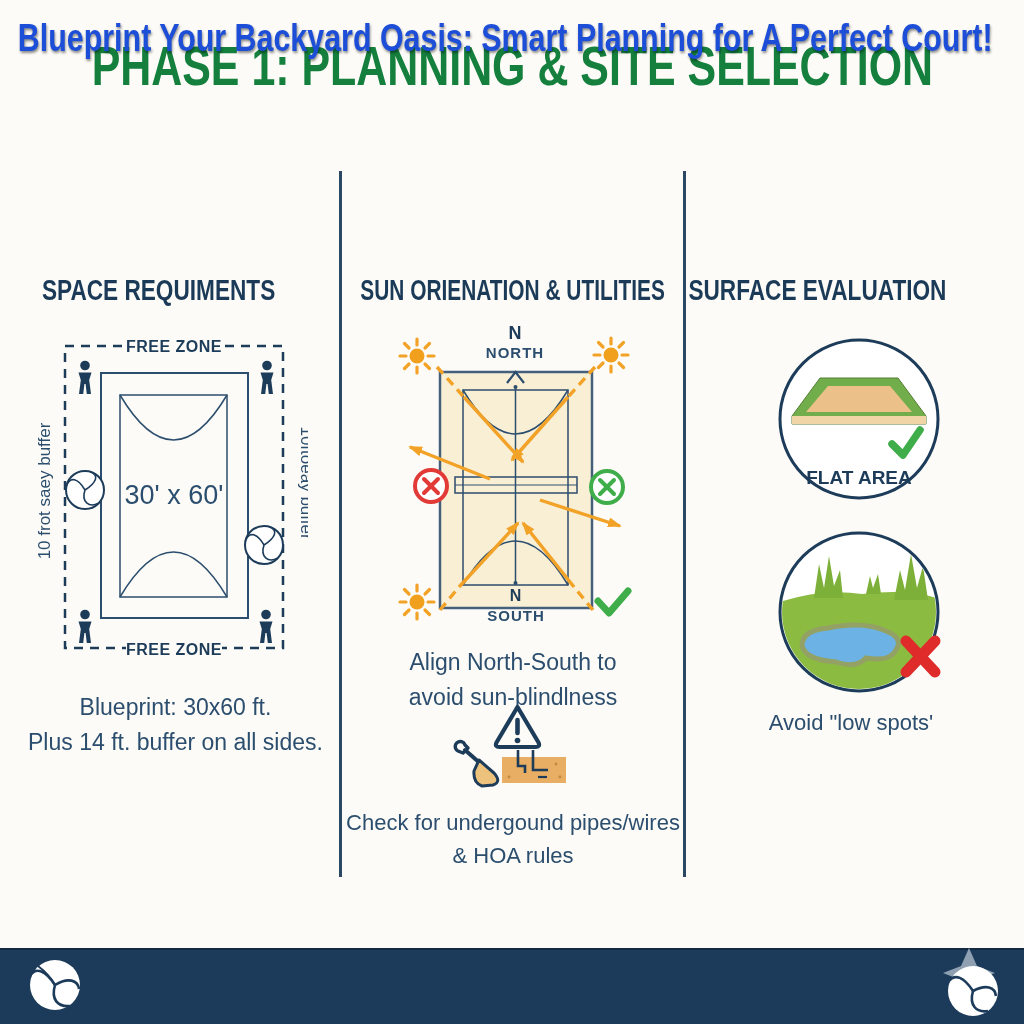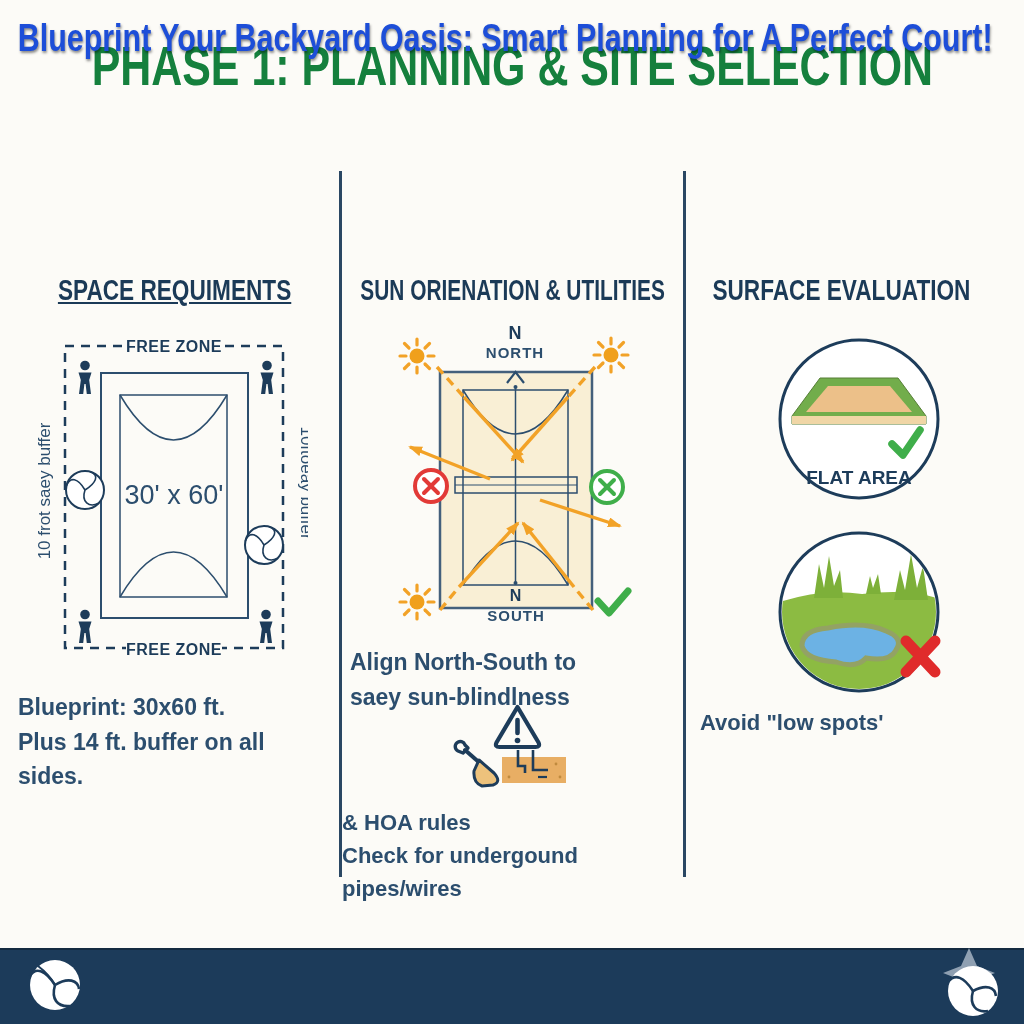--- a/index.html
+++ b/index.html
@@ -5,22 +5,22 @@
   html,body{margin:0;padding:0;}
   .page{position:relative;width:1024px;height:1024px;background:#fcfbf7;overflow:hidden;
         font-family:"Liberation Sans",sans-serif;color:#1d3c5a;}
   .center-flex{display:flex;justify-content:center;align-items:center;}
   .condensed{display:inline-block;transform:scaleX(0.78);transform-origin:center;white-space:nowrap;}
   .page-title{position:absolute;top:34px;left:0;width:1024px;height:64px;
               font-size:55px;font-weight:bold;color:#15803d;letter-spacing:0px;}
   .divider{position:absolute;top:171px;width:3px;height:706px;background:#2a4763;}
   .div-left{left:339px;} .div-right{left:683px;}
   .col-header{position:absolute;top:272px;height:36px;font-size:29px;font-weight:bold;color:#1b3a57;}
-  .hdr-space{left:20px;width:310px;text-decoration:underline;} .hdr-sun{left:348px;width:330px;} .hdr-surface{left:686px;width:310px;align-items:center;}
-  .caption{position:absolute;text-align:left;font-size:23px;line-height:1.5;color:#2c4e6e;font-weight:bold;}
+  .hdr-space{left:4px;width:310px;} .hdr-sun{left:348px;width:330px;} .hdr-surface{left:662px;width:310px;align-items:center;}
+  .caption{position:absolute;text-align:center;font-size:23px;line-height:1.5;color:#2c4e6e;}
   .cap-space{top:690px;left:18px;width:315px;}
   .cap-sun{top:645px;left:350px;width:326px;}
   .cap-util{top:806px;left:342px;width:342px;font-size:22px;}
   .cap-surface{top:706px;left:700px;width:302px;font-size:22px;}
   .caption span{display:block;}
   svg{position:absolute;}
   .svg-court1{left:38px;top:333px;}
   .svg-court2{left:385px;top:320px;}
   .svg-warn{left:448px;top:698px;}
   .svg-circle1{left:774px;top:334px;}
@@ -160,21 +160,21 @@
       <line x1="229" y1="160" x2="215" y2="174" stroke="#3fae4a" stroke-width="4" stroke-linecap="round"></line>
     </g>
 
     <polyline points="213,281 224,293 243,271" fill="none" stroke="#3fae4a" stroke-width="7" stroke-linecap="round" stroke-linejoin="round"></polyline>
     <text x="130.5" y="281" text-anchor="middle" font-size="16" font-weight="bold" fill="#1d3c5a">N</text>
     <text x="131" y="301" text-anchor="middle" font-size="15" font-weight="bold" letter-spacing="1" fill="#2c4e6e">SOUTH</text>
   </svg>
 
   <div class="caption cap-sun">
     <span>Align North-South to</span>
-    <span>saey sun-blindlness</span>
+    <span>avoid sun-blindlness</span>
   </div>
 
   <svg class="svg-warn" width="135" height="92" viewBox="0 0 135 92">
 
     <g>
       <path d="M10,53 a5,5 0 1 1 7,-6 l3,3 -5,5 Z" fill="none" stroke="#1d3c5a" stroke-width="3.4" stroke-linejoin="round"></path>
       <line x1="17" y1="52" x2="33" y2="66" stroke="#1d3c5a" stroke-width="4" stroke-linecap="round"></line>
       <path d="M31,62 L46,75 Q54,84 45,87 L34,88 Q25,85 26,73 Z" fill="#edc27c" stroke="#1d3c5a" stroke-width="3" stroke-linejoin="round"></path>
     </g>
 
@@ -191,22 +191,22 @@
       <path d="M70,60 v8 h7 v7" fill="none" stroke="#1d3c5a" stroke-width="2.6"></path>
       <path d="M85,60 v12 h15" fill="none" stroke="#1d3c5a" stroke-width="2.6"></path>
       <line x1="90" y1="79" x2="99" y2="79" stroke="#1d3c5a" stroke-width="2.2"></line>
       <circle cx="61" cy="79" r="1.4" fill="#c08a3e"></circle>
       <circle cx="108" cy="66" r="1.4" fill="#c08a3e"></circle>
       <circle cx="112" cy="79" r="1.4" fill="#c08a3e"></circle>
     </g>
   </svg>
 
   <div class="caption cap-util">
+    <span>Check for undergound pipes/wires</span>
     <span>&amp; HOA rules</span>
-    <span>Check for undergound pipes/wires</span>
   </div>
 
   <svg class="svg-circle1" width="170" height="170" viewBox="0 0 170 170">
     <circle cx="85" cy="85" r="79" fill="#ffffff" stroke="#1d3c5a" stroke-width="3"></circle>
     <g>
       <path d="M18,82 L46,44 L124,44 L152,82 L152,90 L18,90 Z" fill="#72ad4b" stroke="#567f36" stroke-width="1"></path>
       <path d="M32,78 L54,52 L116,52 L138,78 Z" fill="#ecc089"></path>
       <path d="M18,82 L152,82 L152,90 L18,90 Z" fill="#f0d6a6"></path>
     </g>
     <polyline points="118,110 129,121 146,96" fill="none" stroke="#3fae4a" stroke-width="7.5" stroke-linecap="round" stroke-linejoin="round"></polyline>

